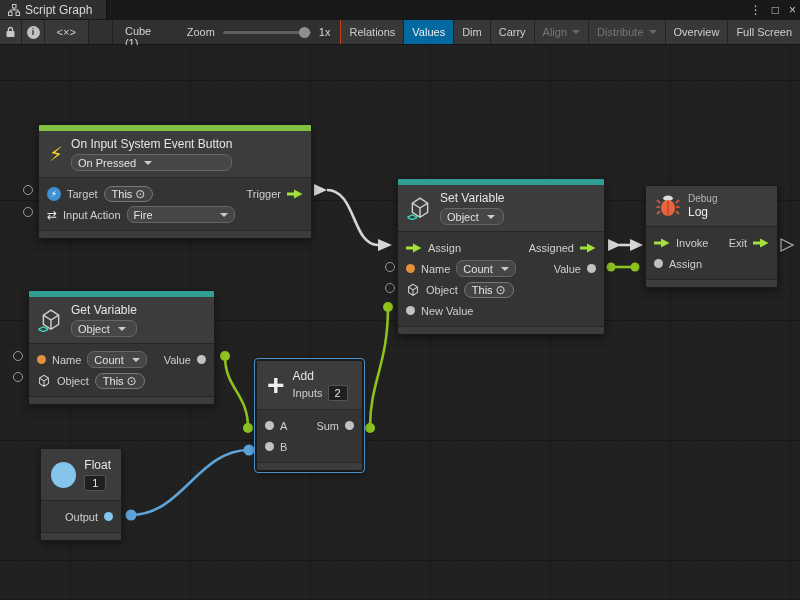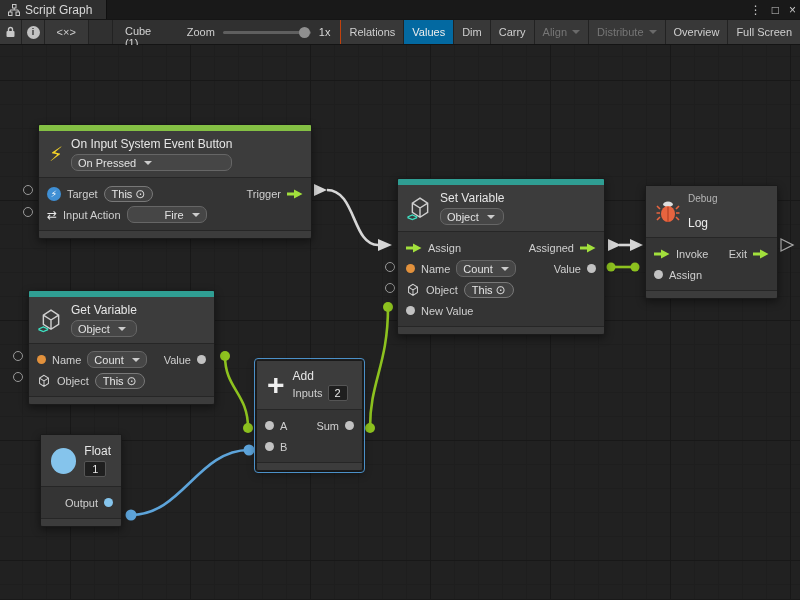--- a/index.html
+++ b/index.html
@@ -48,21 +48,21 @@
   .ntitle { font-size:12px; color:#e6e6e6; white-space:nowrap; }
   .nrows { border-top:1px solid #262626; background:#343434; padding:5px 0; }
   .nrow { display:flex; align-items:center; gap:6px; height:21px; padding:0 8px; }
   .nfooter { height:8px; background:#3c3c3c; border-top:1px solid #262626; border-radius:0 0 2px 2px; }
   .flex { flex:1; }
   .lbl { color:#cfcfcf; white-space:nowrap; }
 
   
   .dd { display:inline-flex; align-items:center; gap:6px; background:#464646; border:1px solid #666; border-radius:7px; padding:1px 6px; color:#e2e2e2; height:17px; }
   .dd .caret-down { margin-left:2px; border-top-color:#ccc; }
-  .dd.wide { width:80px; justify-content:flex-end; }
+  .dd.wide { width:108px; justify-content:space-between; }
   .pill { display:inline-flex; align-items:center; gap:3px; background:#424242; border:1px solid #787878; border-radius:9px; padding:0 7px; height:16px; color:#e8e8e8; }
   .pill .tgt { font-size:12px; color:#ddd; }
   .valbox { background:#1f1f1f; border:1px solid #555; border-radius:2px; padding:0 6px; height:16px; display:inline-flex; align-items:center; color:#e8e8e8; }
 
   
   .dot { width:9px; height:9px; border-radius:50%; display:inline-block; flex:0 0 auto; }
   .dot.grey { background:#c2c2c2; }
   .dot.orange { background:#e2913c; }
   .dot.blue { background:#85c4ec; }
   .hollow-port { position:absolute; z-index:2; width:10px; height:10px; border:1px solid #9a9a9a; border-radius:50%; background:transparent; }
@@ -288,21 +288,21 @@
   </div>
 
   <div class="node" style="left:645px;top:140px;width:133px">
     <div class="nheader" style="padding:7px 10px">
       <svg width="24" height="22" viewBox="0 0 24 22">
         <path d="M4 8 L1 5 M4 12 H0.5 M4 16 L1 19 M20 8 L23 5 M20 12 H23.5 M20 16 L23 19" stroke="#e8643f" stroke-width="1.6" fill="none"></path>
         <path d="M7 4 A5 3.4 0 0 1 17 4 L14 6 H10 Z" fill="#dedede"></path>
         <ellipse cx="12" cy="13" rx="7" ry="8" fill="#e8643f"></ellipse>
         <path d="M12 6 V21" stroke="#b44225" stroke-width="1.2"></path>
       </svg>
-      <div class="hcol" style="gap:12px">
+      <div class="hcol" style="gap:1px">
         <span class="subcat">Debug</span>
         <span class="bigtitle">Log</span>
       </div>
     </div>
     <div class="nrows">
       <div class="nrow">
         <svg class="farrow" viewBox="0 0 16 10">
             <path d="M0 3.4h7V.5L15.5 5 7 9.5V6.6H0z" fill="#a2e03c"></path>
           </svg>
         <span class="lbl">Invoke</span>
@@ -383,21 +383,21 @@
         <span class="dot grey"></span>
       </div>
       <div class="nrow">
         <span class="dot grey"></span>
         <span class="lbl">B</span>
       </div>
     </div>
     <div class="nfooter"></div>
   </div>
 
-  <div class="node" style="left:40px;top:389px;width:82px">
+  <div class="node" style="left:40px;top:403px;width:82px">
     <div class="nheader" style="padding:9px 10px">
       <span class="floatcircle"></span>
       <div class="hcol" style="gap:3px">
         <span class="ntitle">Float</span>
         <span class="valbox" style="width:22px;justify-content:center">1</span>
       </div>
     </div>
     <div class="nrows">
       <div class="nrow">
         <span class="flex"></span>

